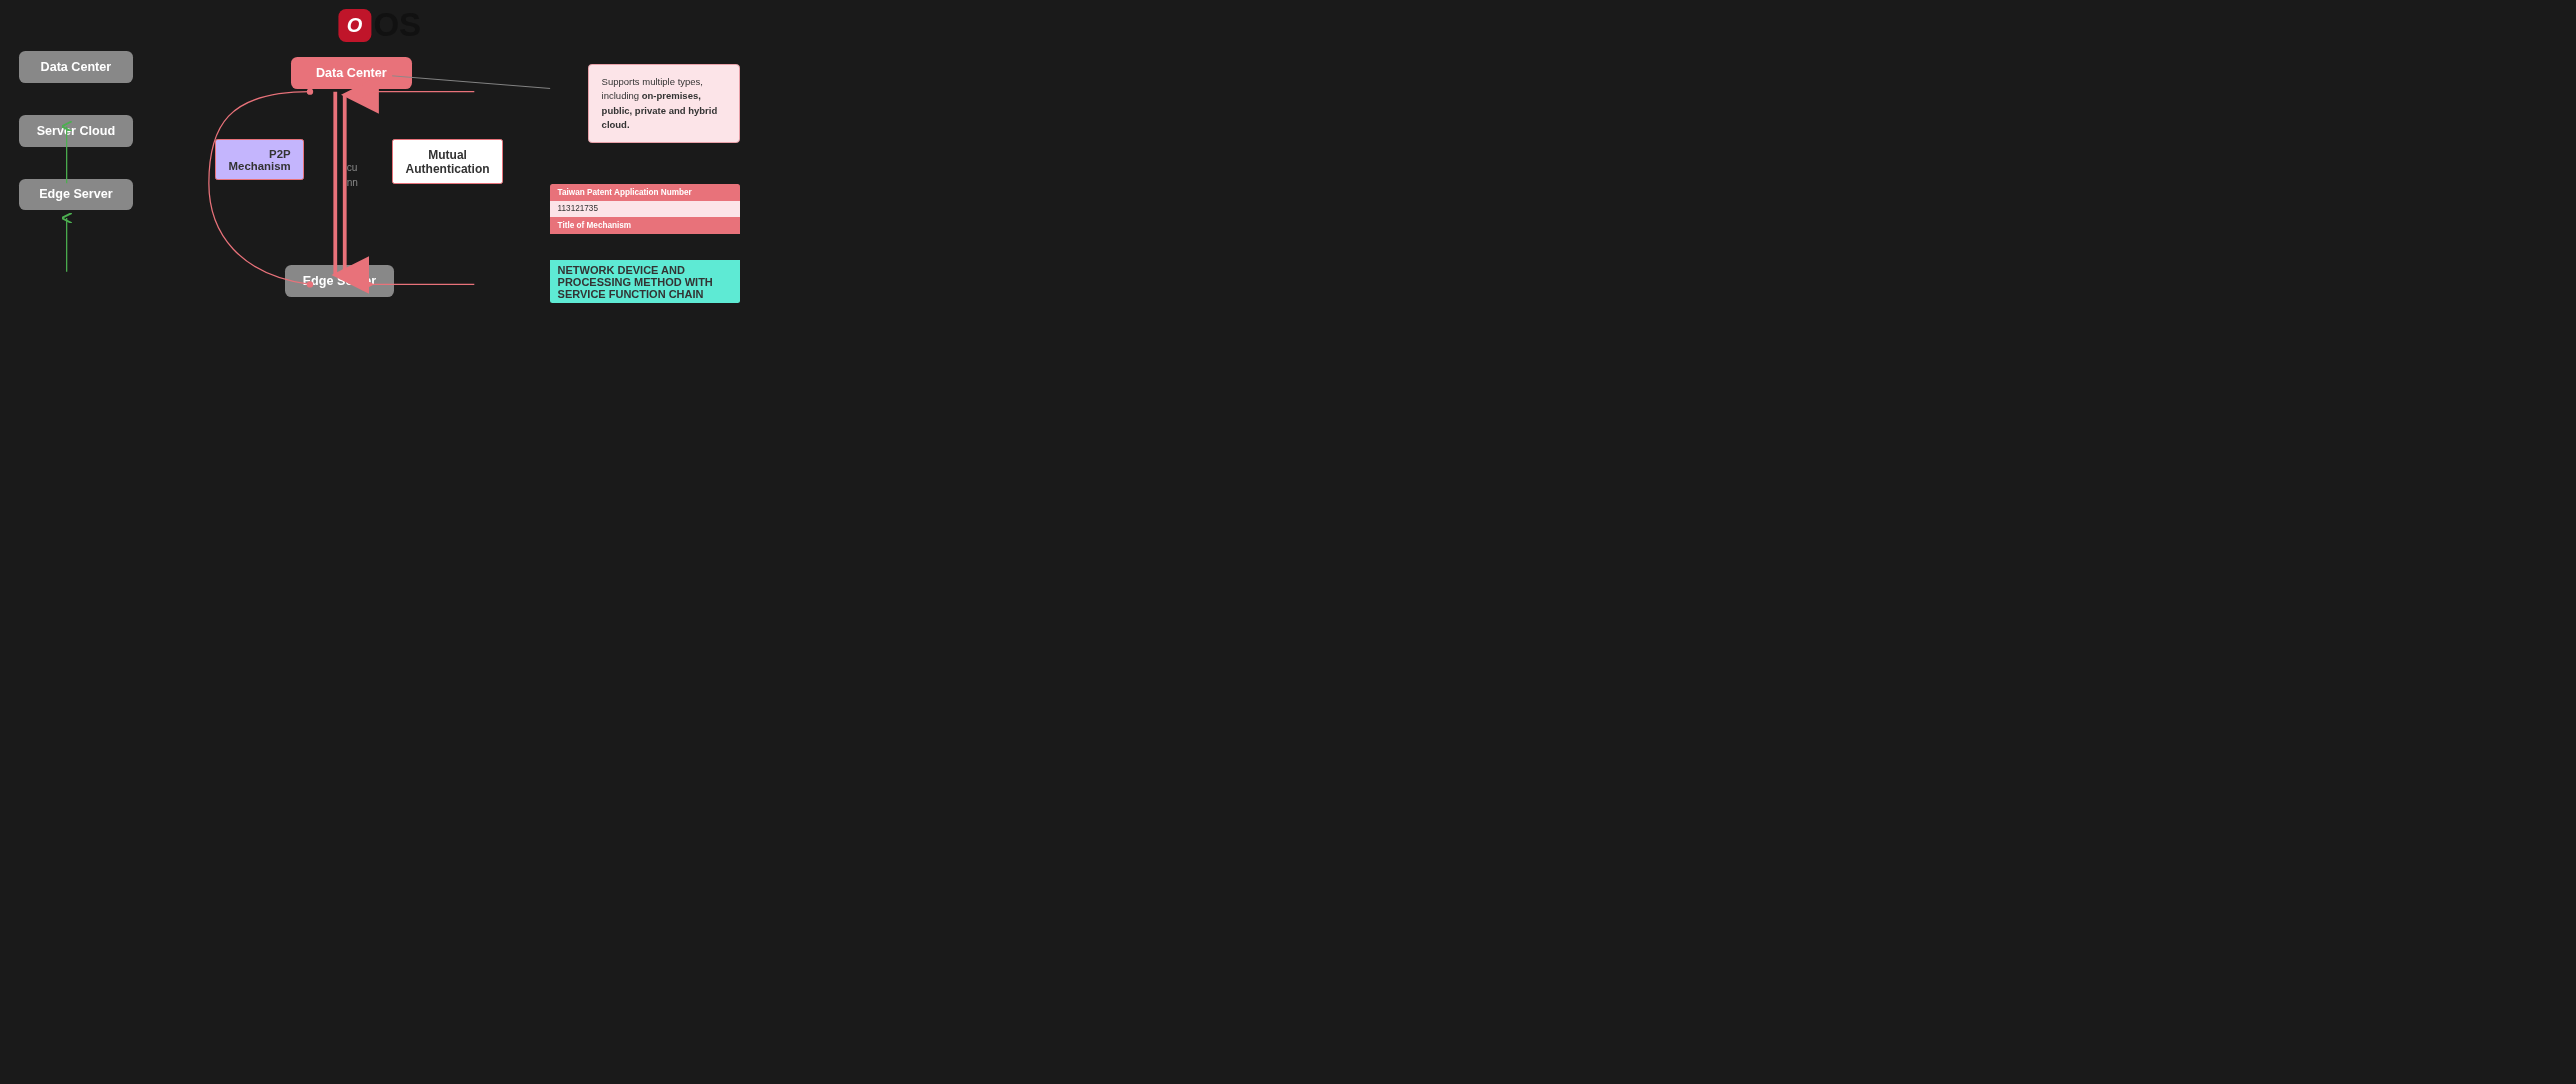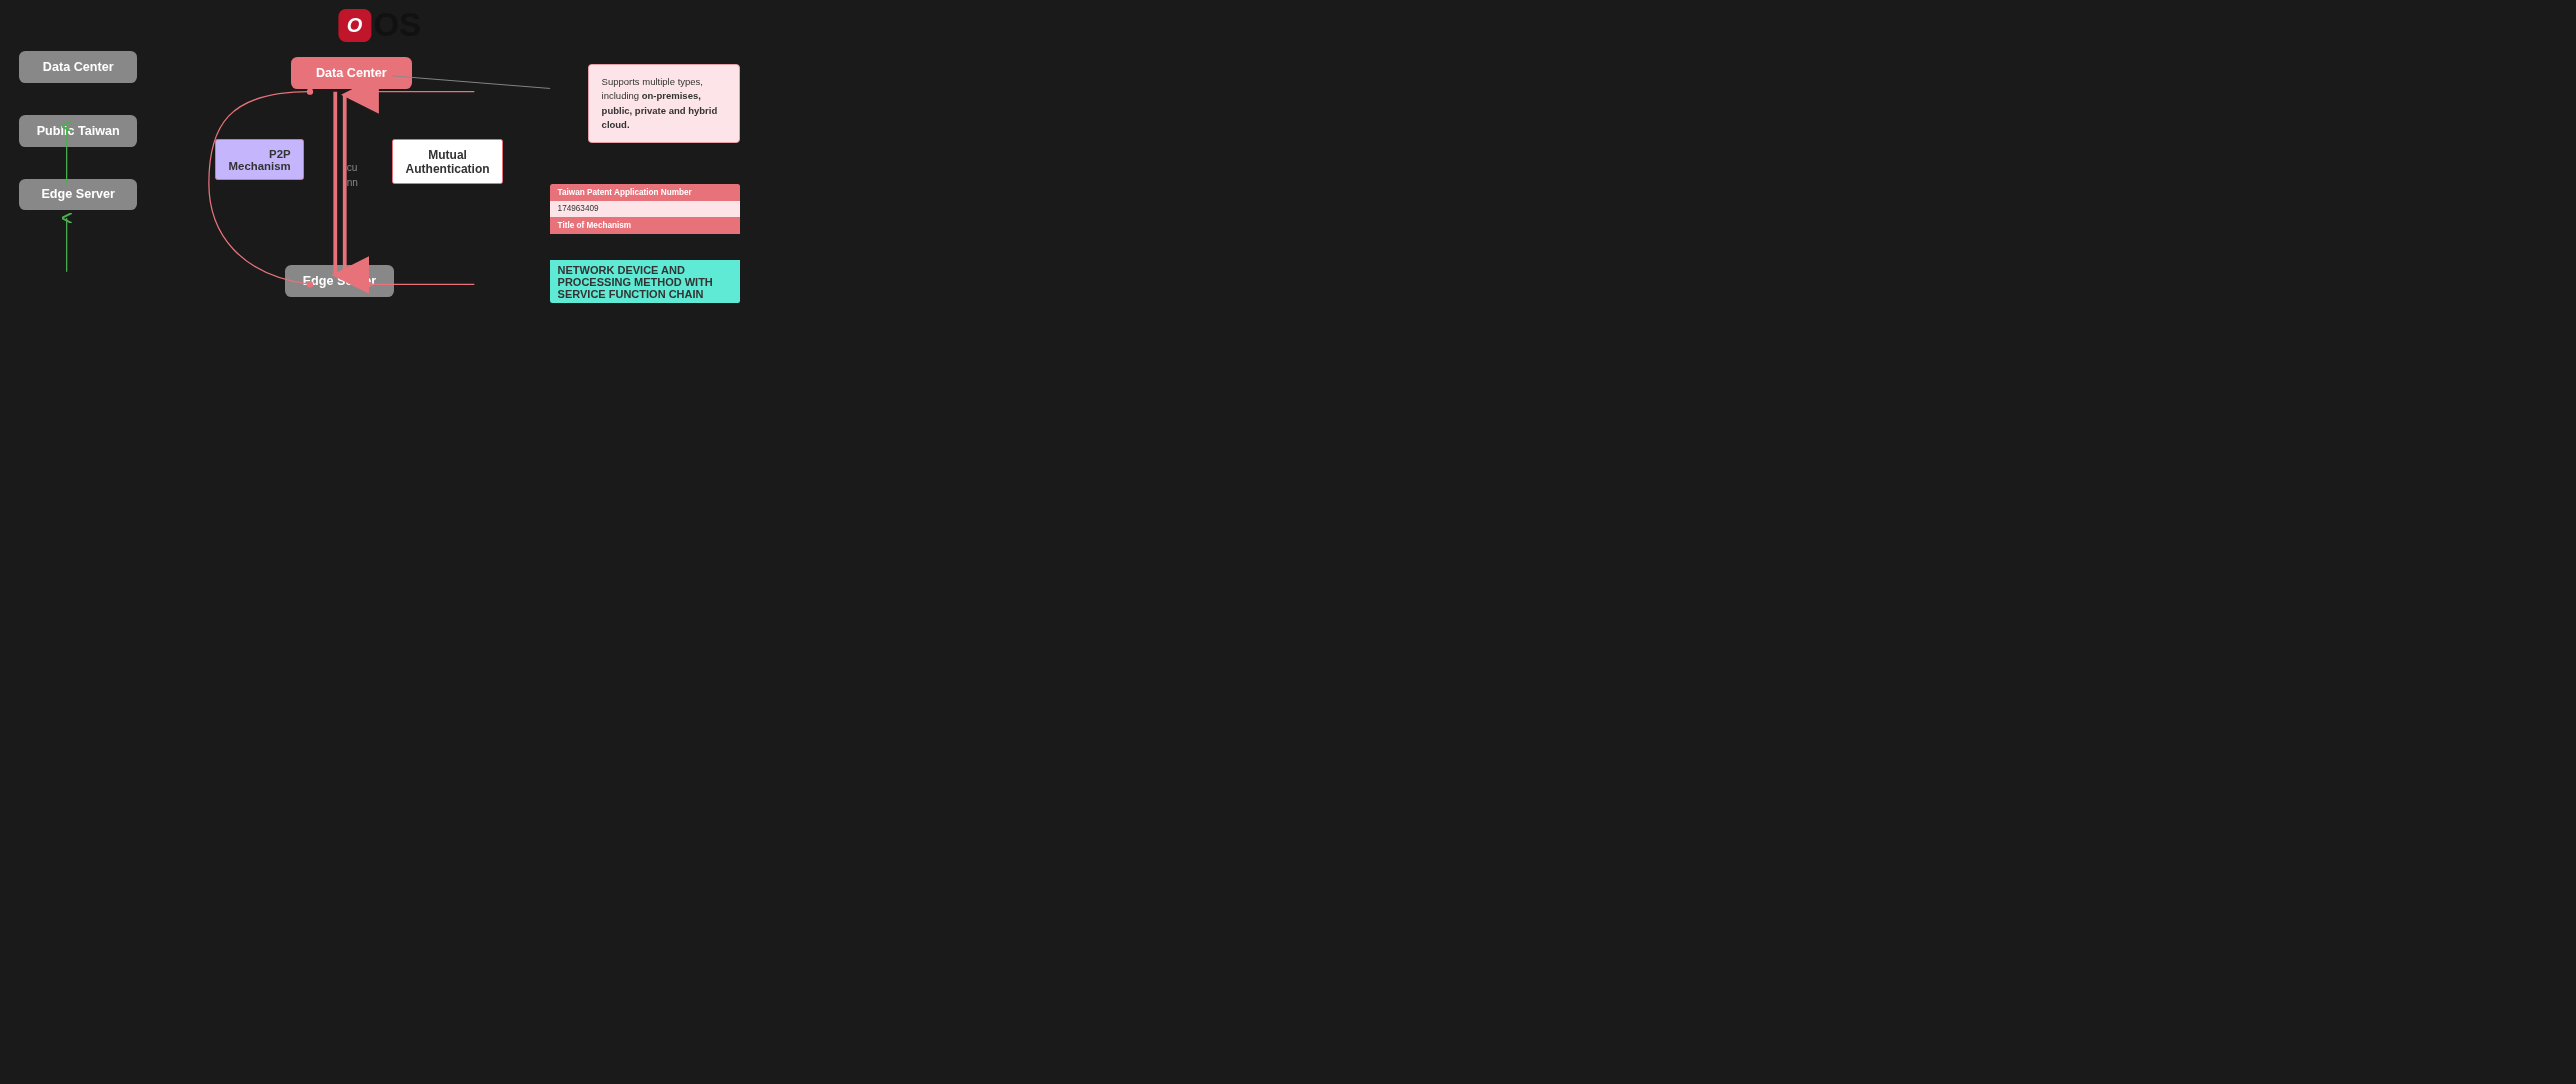--- a/index.html
+++ b/index.html
@@ -184,21 +184,21 @@
     <span>O</span>
   </div>
   <span class="logo-os">OS</span>
 </div>
 
 <div class="left-col">
   <div class="gray-box">
     <span>Data Center</span>
   </div>
   <div class="gray-box">
-    <span>Public Taiwan</span>
+    <span>Server Cloud</span>
   </div>
   <div class="gray-box">
     <span>Edge Server</span>
   </div>
 </div>
 
 <div class="pink-box center-pink">
   <span>Data Center</span>
 </div>
 
@@ -215,21 +215,21 @@
 <div class="mutual-box">
   <span>Mutual<br>Authentication</span>
 </div>
 
 <div class="annotation-box-pink">
   <span>Supports multiple types, including <b>on-premises, public, private and hybrid cloud.</b></span>
 </div>
 
 <div class="patent-box">
   <div class="patent-header">Taiwan Patent Application Number</div>
-  <div class="patent-number">174963409</div>
+  <div class="patent-number">113121735</div>
   <div class="patent-title-header">Title of Mechanism</div>
   <div class="patent-title-text">NETWORK DEVICE AND PROCESSING METHOD WITH SERVICE FUNCTION CHAIN</div>
 </div>
 
 <svg class="diagram-svg" viewBox="0 0 1200 500">
 
   <defs>
     <marker id="arrowGreenUp" markerWidth="8" markerHeight="8" refX="4" refY="4" orient="auto">
       <path d="M0,8 L4,0 L8,8" fill="none" stroke="#4caf50" stroke-width="1.5"></path>
     </marker>

